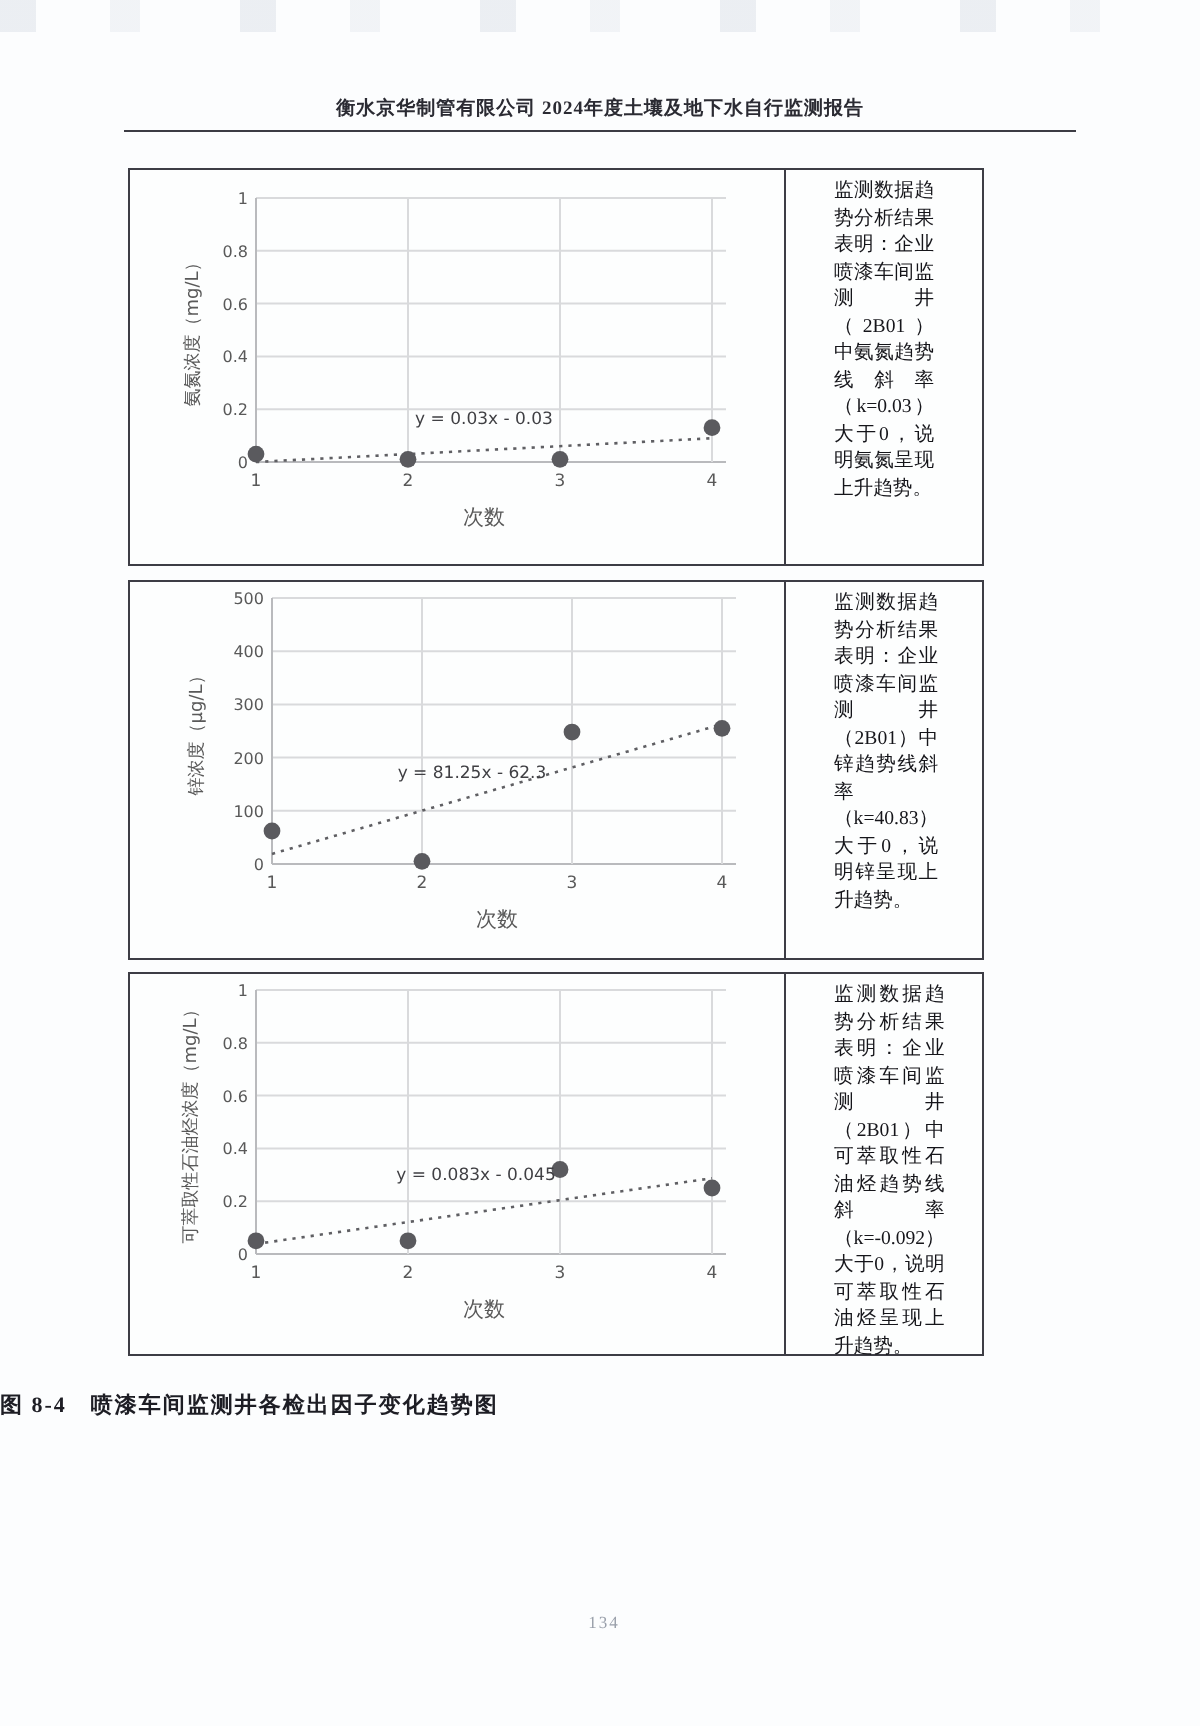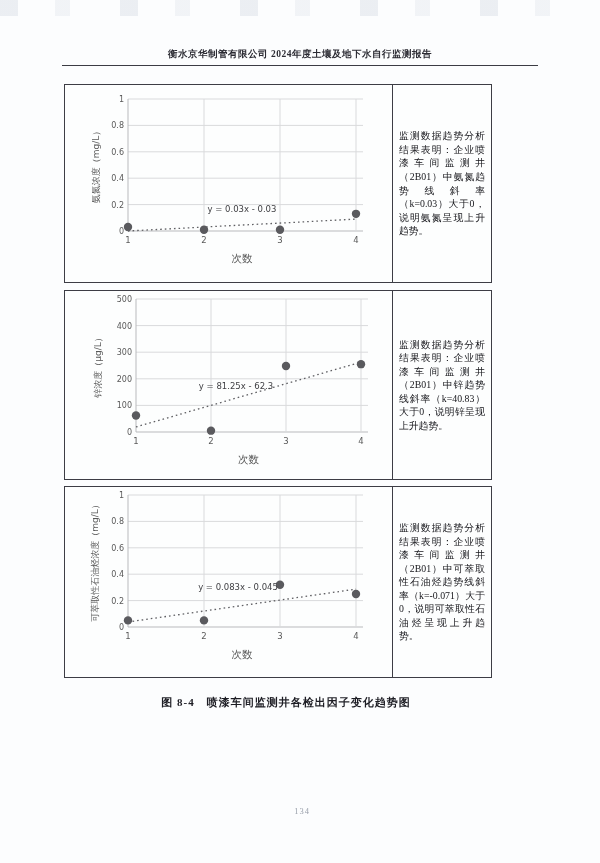--- a/index.html
+++ b/index.html
@@ -32,30 +32,30 @@
     position:absolute;left:64px;width:428px;
     border:1px solid #3d3d45;background:#fdfefe;
     display:flex;box-sizing:border-box;
   }
   #panel-0{top:84px;height:199px;}
   #panel-1{top:290px;height:190px;}
   #panel-2{top:486px;height:192px;}
   .chart-cell{width:327px;flex:0 0 327px;overflow:hidden;}
   .text-cell{
     flex:1;border-left:1px solid #3d3d45;
-    display:flex;align-items:center;
-    padding:4px 6px;box-sizing:border-box;
+    display:flex;align-items:flex-start;
+    padding:4px 24px;box-sizing:border-box;
   }
   .text-cell p{
     margin:0;font-size:9.8px;line-height:1.38;color:#15151a;
     text-align:justify;text-justify:inter-character;
   }
   .caption{
     position:absolute;top:695px;left:0;width:572px;
-    text-align:center;font-size:11px;font-weight:700;color:#1d1d24;
+    text-align:left;font-size:11px;font-weight:700;color:#1d1d24;
     letter-spacing:1px;
   }
   .page-number{
     position:absolute;top:806px;left:0;width:604px;
     text-align:center;font-size:8.5px;color:#9aa0ab;letter-spacing:1px;
   }
   .chart-svg text{
     font-family:"DejaVu Sans","Liberation Sans",sans-serif;
   }
 </style>
@@ -171,20 +171,20 @@
           <circle cx="63" cy="133.4" r="4.2" fill="#5a5a5e"></circle>
           <circle cx="139" cy="133.4" r="4.2" fill="#5a5a5e"></circle>
           <circle cx="215" cy="97.75999999999999" r="4.2" fill="#5a5a5e"></circle>
           <circle cx="291" cy="107" r="4.2" fill="#5a5a5e"></circle>
           <text x="173" y="103" text-anchor="middle" font-size="8.5px" fill="#404044">y = 0.083x - 0.045</text>
           <text x="177" y="171" text-anchor="middle" font-size="10.5px" fill="#595959">次数</text>
           <text x="33" y="74" text-anchor="middle" font-size="9px" fill="#595959" transform="rotate(-90 33 74)">可萃取性石油烃浓度（mg/L）</text>
         </svg>
     </div>
     <div class="text-cell">
-      <p>监测数据趋势分析结果表明：企业喷漆车间监测井（2B01）中可萃取性石油烃趋势线斜率（k=-0.071）大于0，说明可萃取性石油烃呈现上升趋势。</p>
+      <p>监测数据趋势分析结果表明：企业喷漆车间监测井（2B01）中可萃取性石油烃趋势线斜率（k=-0.092）大于0，说明可萃取性石油烃呈现上升趋势。</p>
     </div>
   </section>
 
   <div class="caption">图 8-4　喷漆车间监测井各检出因子变化趋势图</div>
 
   <div class="page-number">134</div>
 </div>
 
 </body></html>

